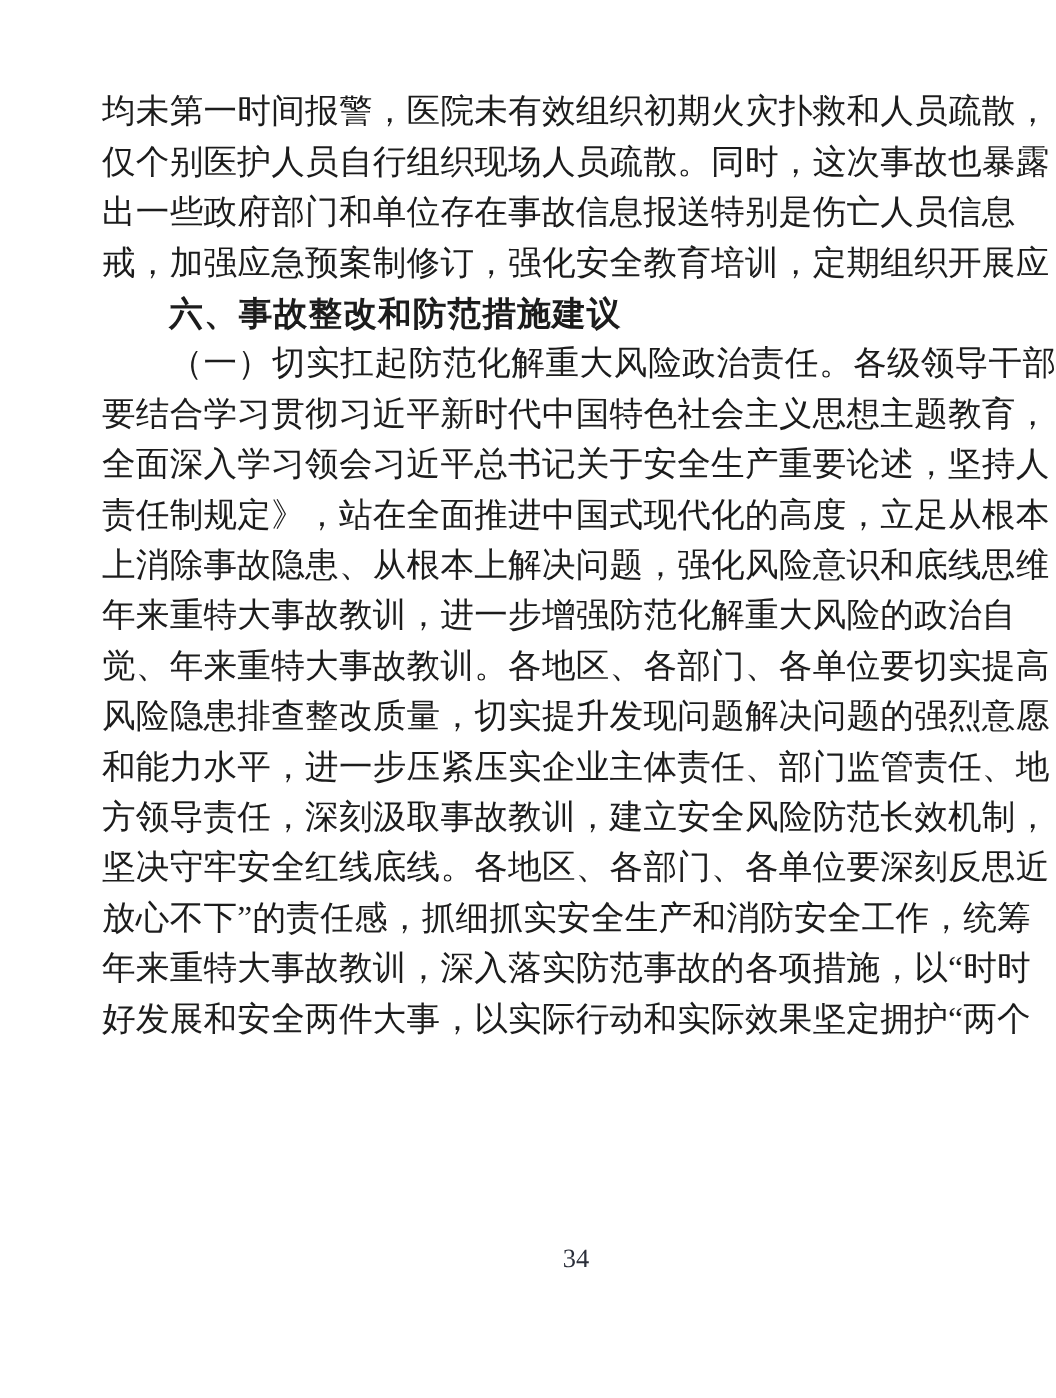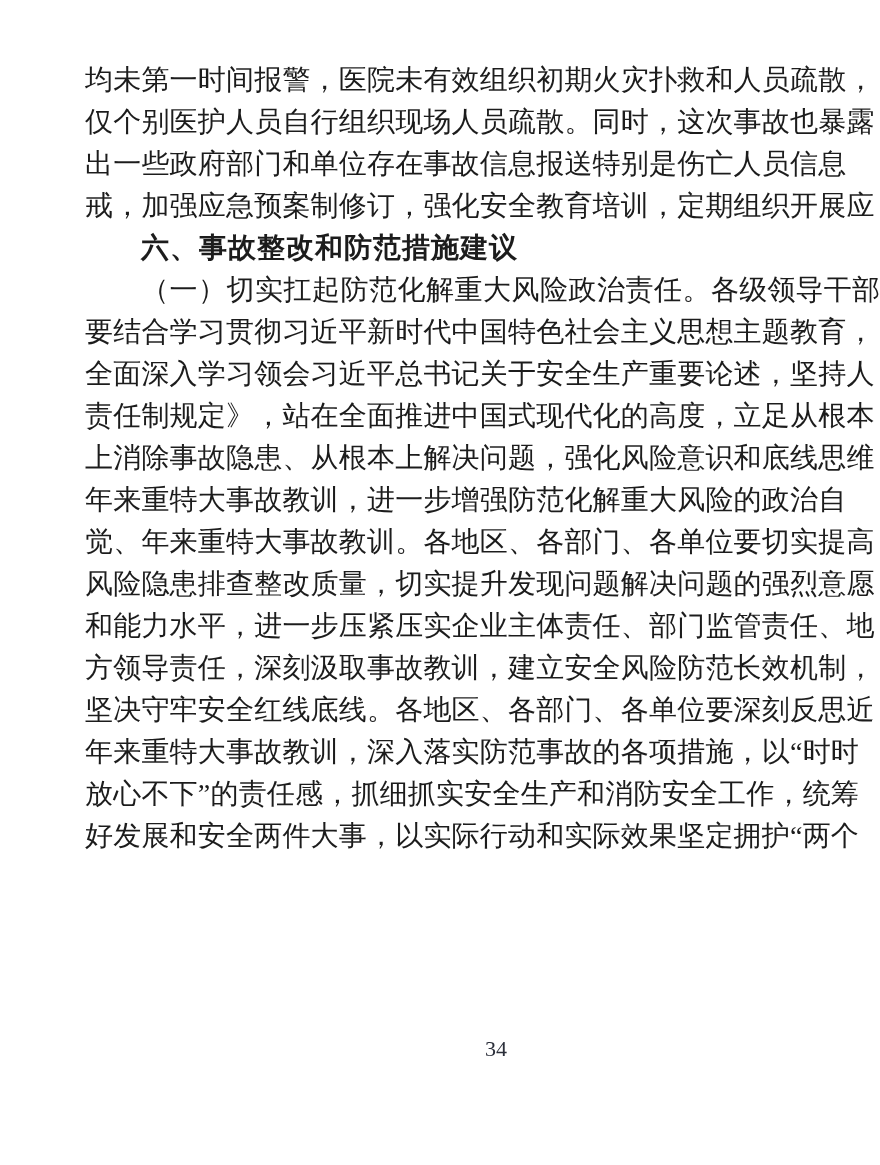--- a/index.html
+++ b/index.html
@@ -12,21 +12,21 @@
     width: 880px;
     height: 1165px;
     background: #ffffff;
     overflow: hidden;
     font-family: "Liberation Serif", "DejaVu Serif", serif;
     color: #1c1c1c;
   }
   .text-block {
     position: absolute;
     left: 85px;
-    top: 59px;
+    top: 73px;
     width: 692px;
   }
   .line {
     font-size: 28px;
     line-height: 42px;
     height: 42px;
     white-space: nowrap;
     text-align: justify;
     text-align-last: justify;
     text-justify: inter-character;
@@ -52,21 +52,21 @@
   }
   .page-number-wrap {
     position: absolute;
     left: 0;
     top: 1036px;
     width: 100%;
     text-align: center;
   }
   .page-number {
     position: relative;
-    left: 36px;
+    left: 20px;
     font-size: 22px;
     color: #2b2f3a;
     font-family: "Liberation Serif", "DejaVu Serif", serif;
     margin-left: 40px;
   }
 </style>
 </head>
 <body>
 
 <div class="page">
@@ -80,20 +80,20 @@
       <div class="line">要结合学习贯彻习近平新时代中国特色社会主义思想主题教育，</div>
       <div class="line">全面深入学习领会习近平总书记关于安全生产重要论述，坚持人</div>
       <div class="line">责任制规定》，站在全面推进中国式现代化的高度，立足从根本</div>
       <div class="line">上消除事故隐患、从根本上解决问题，强化风险意识和底线思维，</div>
       <div class="line">年来重特大事故教训，进一步增强防范化解重大风险的政治自</div>
       <div class="line">觉、年来重特大事故教训。各地区、各部门、各单位要切实提高</div>
       <div class="line">风险隐患排查整改质量，切实提升发现问题解决问题的强烈意愿</div>
       <div class="line">和能力水平，进一步压紧压实企业主体责任、部门监管责任、地</div>
       <div class="line">方领导责任，深刻汲取事故教训，建立安全风险防范长效机制，</div>
       <div class="line">坚决守牢安全红线底线。各地区、各部门、各单位要深刻反思近</div>
+      <div class="line">放心不下”的责任感，抓细抓实安全生产和消防安全工作，统筹</div>
       <div class="line">年来重特大事故教训，深入落实防范事故的各项措施，以“时时</div>
-      <div class="line">放心不下”的责任感，抓细抓实安全生产和消防安全工作，统筹</div>
       <div class="line">好发展和安全两件大事，以实际行动和实际效果坚定拥护“两个</div>
     </div>
   <div class="page-number-wrap">
     <span class="page-number">34</span>
   </div>
 </div>
 
 </body></html>

